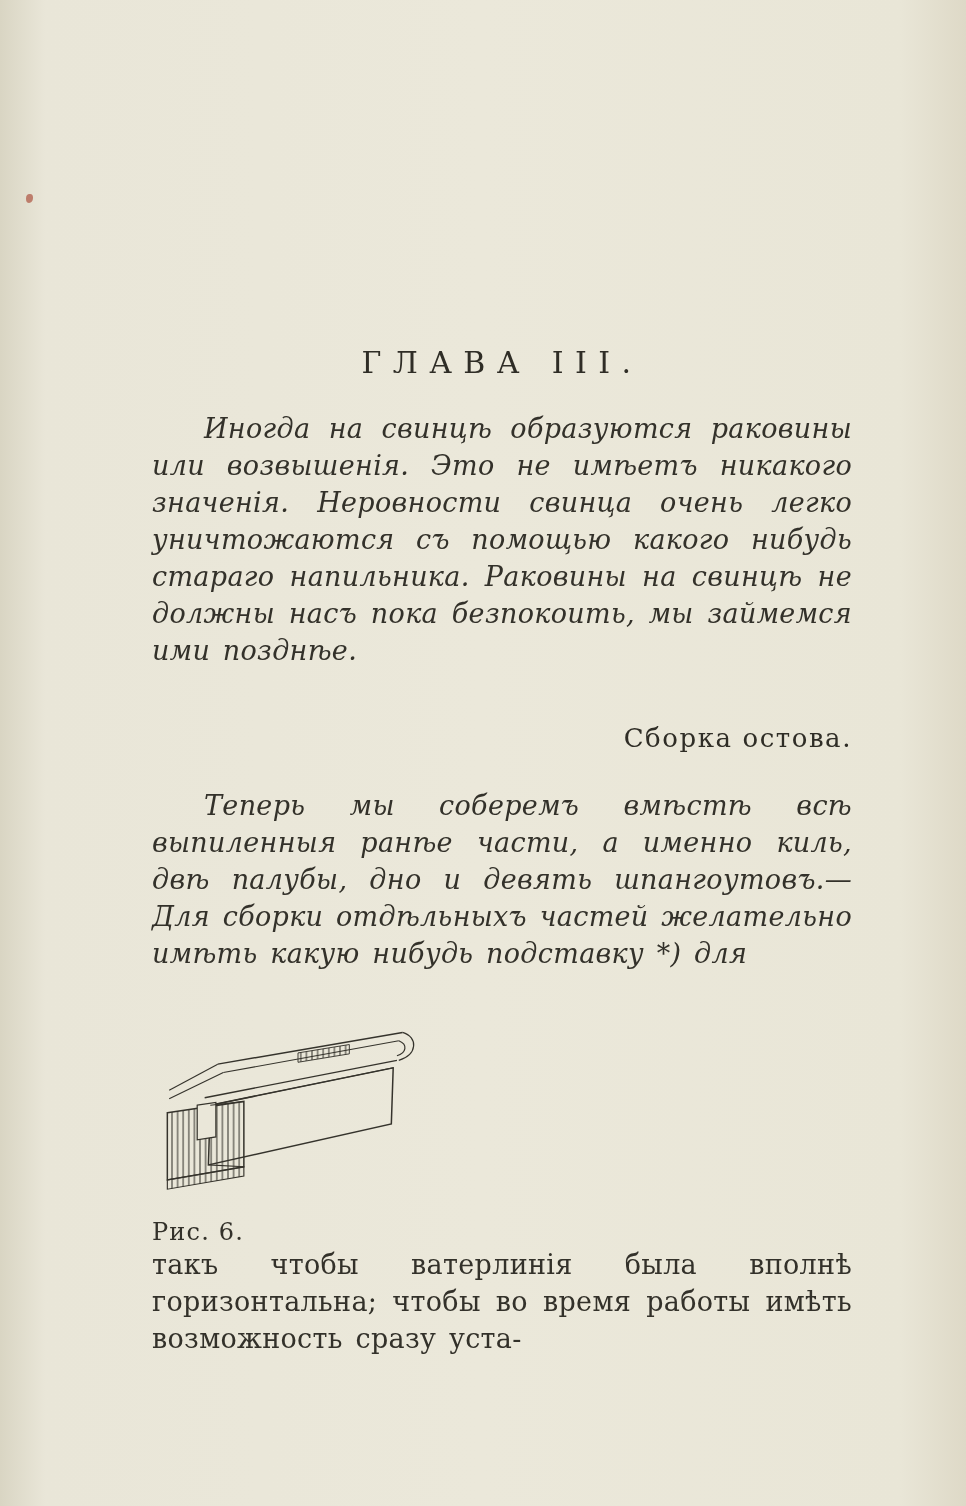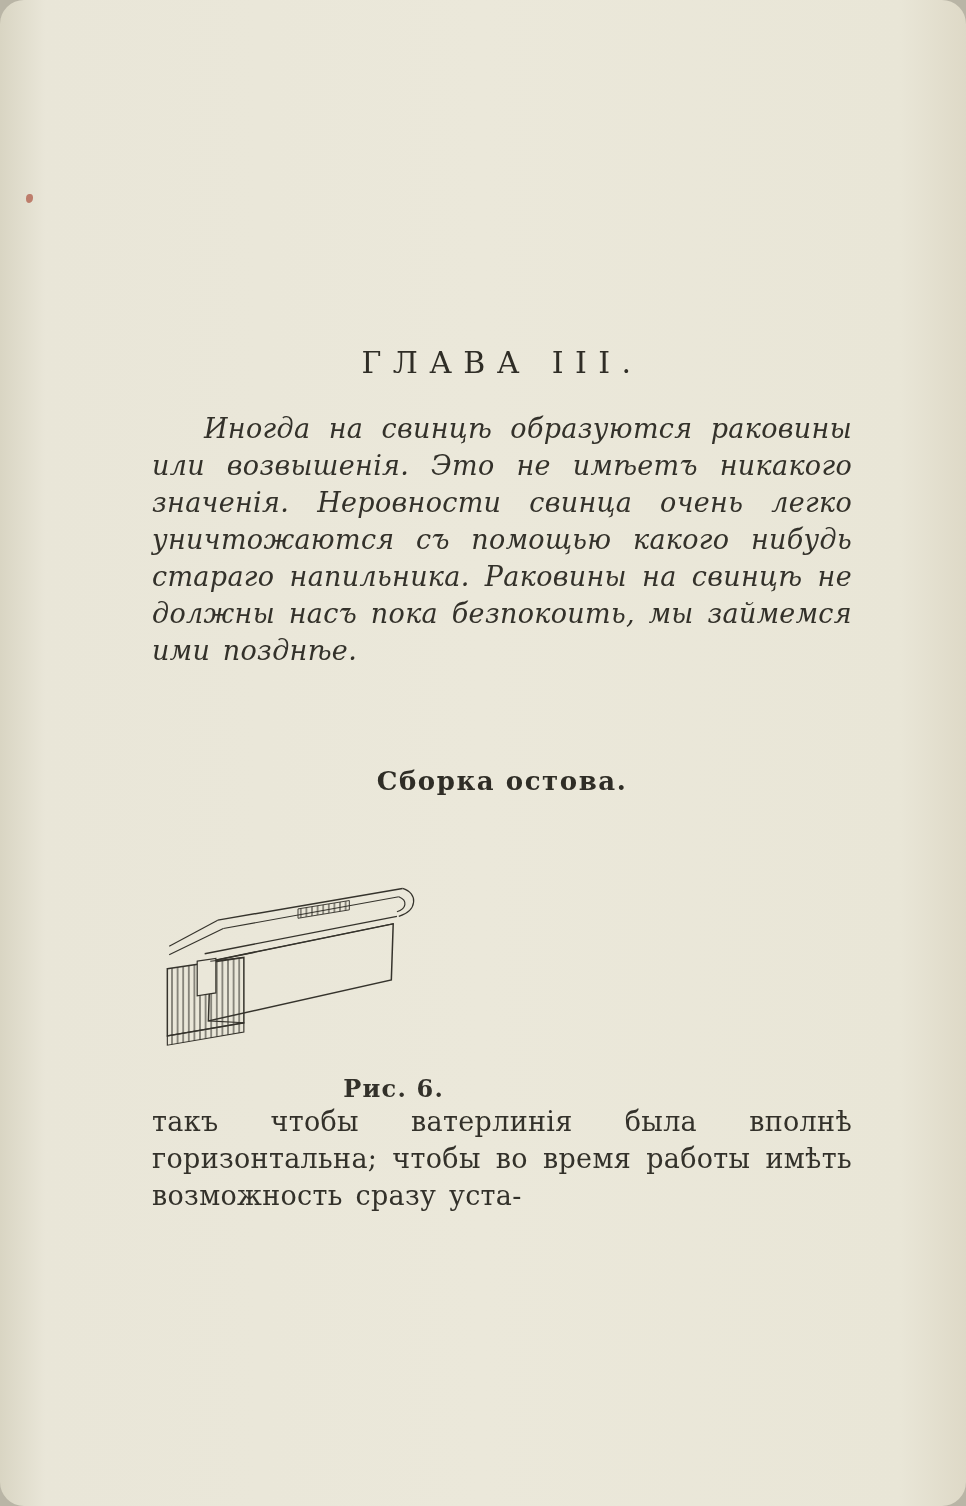--- a/index.html
+++ b/index.html
@@ -10,21 +10,20 @@
     height: 1506px;
     margin: 0 auto;
     box-sizing: border-box;
     padding: 345px 114px 0 152px;
     background:
       linear-gradient(90deg, #d9d5c3 0px, #e9e6d8 45px, #ebe8da 480px, #e9e6d7 900px, #ded9c7 966px),
       #eae7d9;
     color: #32302a;
     font-family: "DejaVu Serif", "Liberation Serif", serif;
     overflow: hidden;
-    border-radius: 24px;
   }
 
   .speck {
     position: absolute;
     left: 26px; top: 194px;
     width: 7px; height: 9px;
     background: #b05c4a;
     border-radius: 50% 40% 55% 45%;
     opacity: .75;
   }
@@ -43,43 +42,42 @@
     font-size: 27px;
     line-height: 37px;
     text-align: justify;
     word-spacing: 0.14em;
     letter-spacing: 0.012em;
     color: #33312a;
   }
   p.indent { text-indent: 52px; font-style: italic; }
 
   .section-heading {
-    margin: 97px 0 34px 0;
+    margin: 54px 0 34px 0;
     font-size: 26px;
-    font-weight: bold;
-    text-align: center;
+    font-weight: normal;
+    text-align: right;
     letter-spacing: 0.06em;
     color: #2f2d26;
   }
 
   .figure-row {
     display: flex;
     align-items: flex-start;
     margin-top: 2px;
   }
   .figure-col {
     width: 320px;
     flex: 0 0 320px;
     box-sizing: border-box;
     padding-right: 28px;
   }
   figure {
     margin: 50px 0 0 0;
-    text-align: right;
-    font-weight: bold;
+    text-align: left;
   }
   figure svg { display: block; margin: 0 auto; }
   figcaption {
     margin-top: 26px;
     font-size: 24px;
     letter-spacing: 0.05em;
     color: #33312a;
   }
   .beside-text { flex: 1 1 auto; }
 </style>
@@ -89,20 +87,21 @@
 <div class="page">
 
   <div class="speck"></div>
 
   <h1 class="chapter-title">ГЛАВА III.</h1>
 
   <p class="body indent">Иногда на свинцѣ образуются раковины или возвышенія. Это не имѣетъ никакого значенія. Неровности свинца очень легко уничтожаются съ помощью какого нибудь стараго напильника. Раковины на свинцѣ не должны насъ пока безпокоить, мы займемся ими позднѣе.</p>
 
   <h2 class="section-heading">Сборка остова.</h2>
 
+  <p class="body indent">Теперь мы соберемъ вмѣстѣ всѣ выпиленныя ранѣе части, а именно киль, двѣ палубы, дно и девять шпангоутовъ.—Для сборки отдѣльныхъ частей желательно имѣть какую нибудь подставку *) для</p>
 
   <div class="figure-row">
 
     <div class="figure-col">
       <figure>
         <svg width="280" height="168" viewBox="0 0 300 178" xmlns="http://www.w3.org/2000/svg">
           <defs>
             <pattern id="vhatch" width="6" height="12" patternUnits="userSpaceOnUse">
               <path d="M3,0 V12" stroke="#35332c" stroke-width="1.1"></path>
             </pattern>

